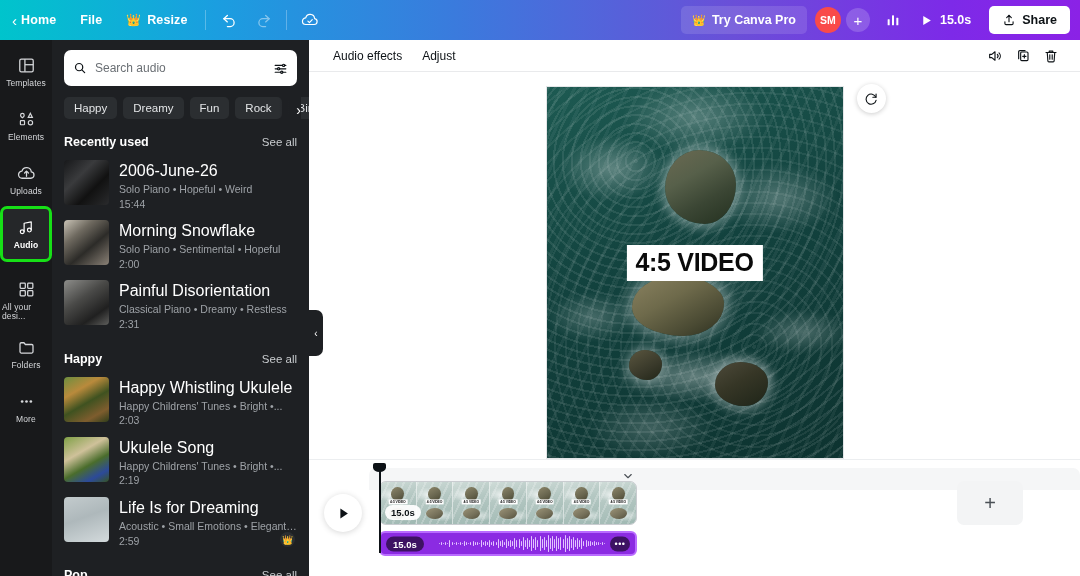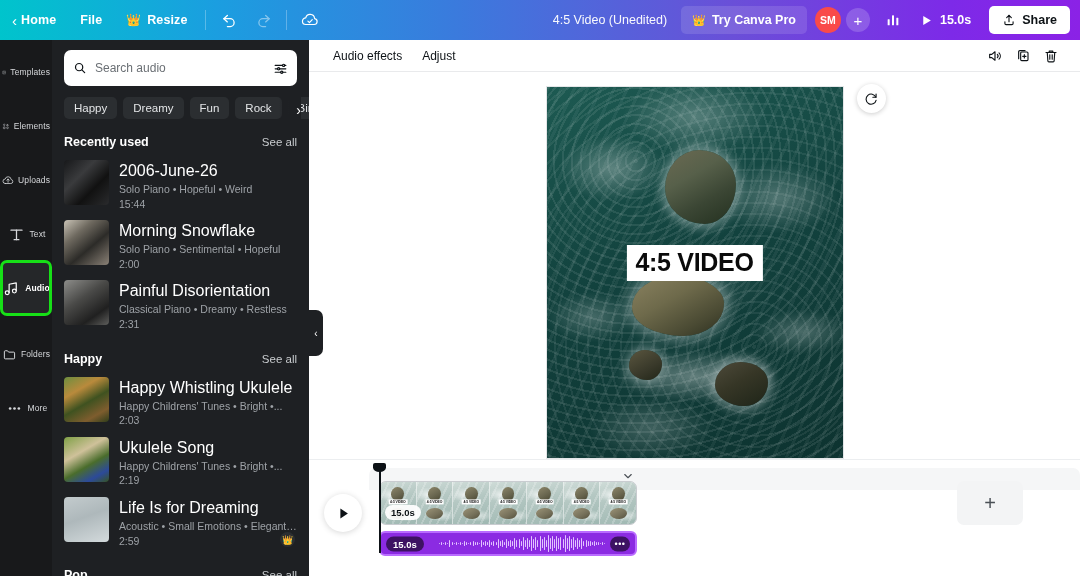--- a/index.html
+++ b/index.html
@@ -68,21 +68,21 @@
     margin-left: 6px;
   }
 
   
   .rail {
     position: absolute; top: 40px; left: 0; width: 52px; height: 536px;
     background: #18191b; display: flex; flex-direction: column;
     align-items: center; padding-top: 6px; z-index: 30;
   }
   .rail-item {
-    width: 48px; height: 52px; display: flex; 
+    width: 48px; height: 52px; display: flex; flex-direction: column;
     align-items: center; justify-content: center; gap: 4px;
     color: #d6d8db; cursor: pointer; border-radius: 6px; margin-bottom: 2px;
     position: relative;
   }
   .rail-item .lbl { font-size: 8.5px; line-height: 1; letter-spacing: .1px; }
   .rail-item.active {
     background: #252729;
     outline: 3px solid #17e017; outline-offset: -1px;
     border-radius: 5px;
   }
@@ -367,21 +367,20 @@
         <svg width="18" height="18" viewBox="0 0 24 24" fill="none" stroke="#fff" stroke-width="1.6" stroke-linecap="round" stroke-linejoin="round">
           <path d="M6.5 18h11a4 4 0 0 0 .6-7.95A6 6 0 0 0 6.3 9.1 3.9 3.9 0 0 0 6.5 18z"></path>
           <path d="M9.2 13.6l2 2 3.8-4"></path>
         </svg>
       </div>
     </div>
 
     <div class="tb-spacer"></div>
 
     <div class="tb-right">
-      <div class="tb-title">4:5 Video (Unedited)</div>
       <div class="tb-pro">
         <span style="font-size:11px;">👑</span>
         <span>Try Canva Pro</span>
       </div>
       <div class="avatar" style="background:#f94a4a;">
         <span>SM</span>
       </div>
       <div class="plus-btn">
         <span>+</span>
       </div>
@@ -432,40 +431,41 @@
 
     <div class="rail-item">
       <svg width="19" height="19" viewBox="0 0 24 24" fill="none" stroke="#d6d8db" stroke-width="1.6" stroke-linecap="round" stroke-linejoin="round">
         <path d="M6.5 18h11a4 4 0 0 0 .6-7.95A6 6 0 0 0 6.3 9.1 3.9 3.9 0 0 0 6.5 18z"></path>
         <path d="M12 15.5V9.2"></path>
           <path d="M9.6 11.4 12 9 14.4 11.4"></path>
       </svg>
       <span class="lbl">Uploads</span>
     </div>
 
-    <div class="rail-item">
-      <svg width="19" height="19" viewBox="0 0 24 24" fill="none" stroke="#d6d8db" stroke-width="1.6" stroke-linecap="round">
-        <path d="M5 6.5h14"></path>
-          <path d="M12 6.5v12"></path>
-          <path d="M9 18.5h6"></path>
-      </svg>
-      <span class="lbl">Text</span>
-    </div>
 
     <div class="rail-item active">
       <svg width="19" height="19" viewBox="0 0 24 24" fill="none" stroke="#ffffff" stroke-width="1.5" stroke-linecap="round" stroke-linejoin="round">
         <path d="M9 17.2V6.6l9-1.7v10"></path>
         <circle cx="6.6" cy="17.4" r="2.4"></circle>
         <circle cx="15.6" cy="15.3" r="2.4"></circle>
       </svg>
       <span class="lbl">Audio</span>
     </div>
 
     <div class="rail-sep"></div>
 
+    <div class="rail-item">
+      <svg width="19" height="19" viewBox="0 0 24 24" fill="none" stroke="#d6d8db" stroke-width="1.6">
+        <rect x="4" y="4" width="6.5" height="6.5" rx="1"></rect>
+          <rect x="13.5" y="4" width="6.5" height="6.5" rx="1"></rect>
+        <rect x="4" y="13.5" width="6.5" height="6.5" rx="1"></rect>
+          <rect x="13.5" y="13.5" width="6.5" height="6.5" rx="1"></rect>
+      </svg>
+      <span class="lbl">All your desi...</span>
+    </div>
 
     <div class="rail-item">
       <svg width="19" height="19" viewBox="0 0 24 24" fill="none" stroke="#d6d8db" stroke-width="1.6" stroke-linejoin="round">
         <path d="M3.8 7.5a1.5 1.5 0 0 1 1.5-1.5h3.5l1.8 2.2h8.1a1.5 1.5 0 0 1 1.5 1.5v7.8a1.5 1.5 0 0 1-1.5 1.5H5.3a1.5 1.5 0 0 1-1.5-1.5z"></path>
       </svg>
       <span class="lbl">Folders</span>
     </div>
 
     <div class="rail-item">
       <svg width="19" height="19" viewBox="0 0 24 24" fill="#d6d8db">

